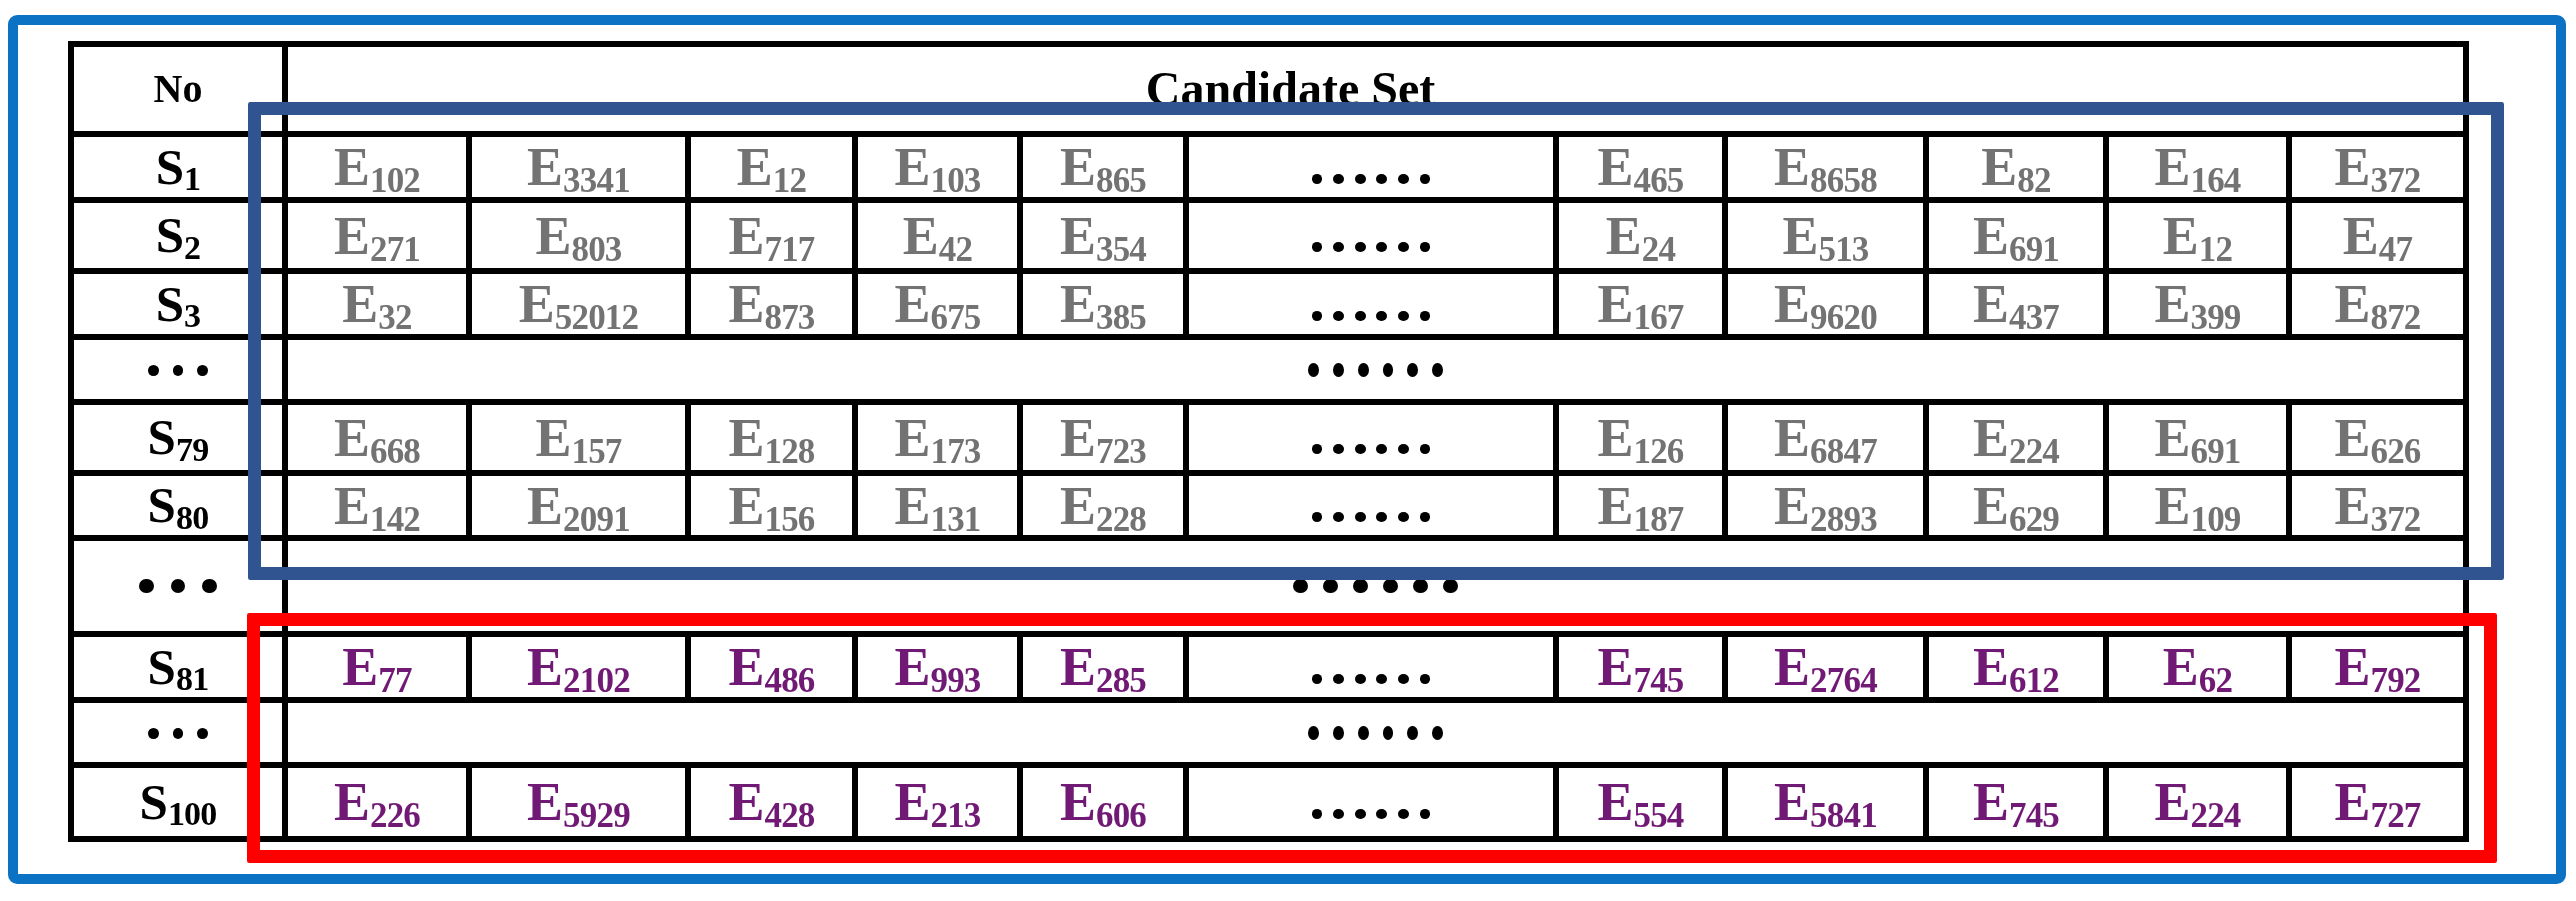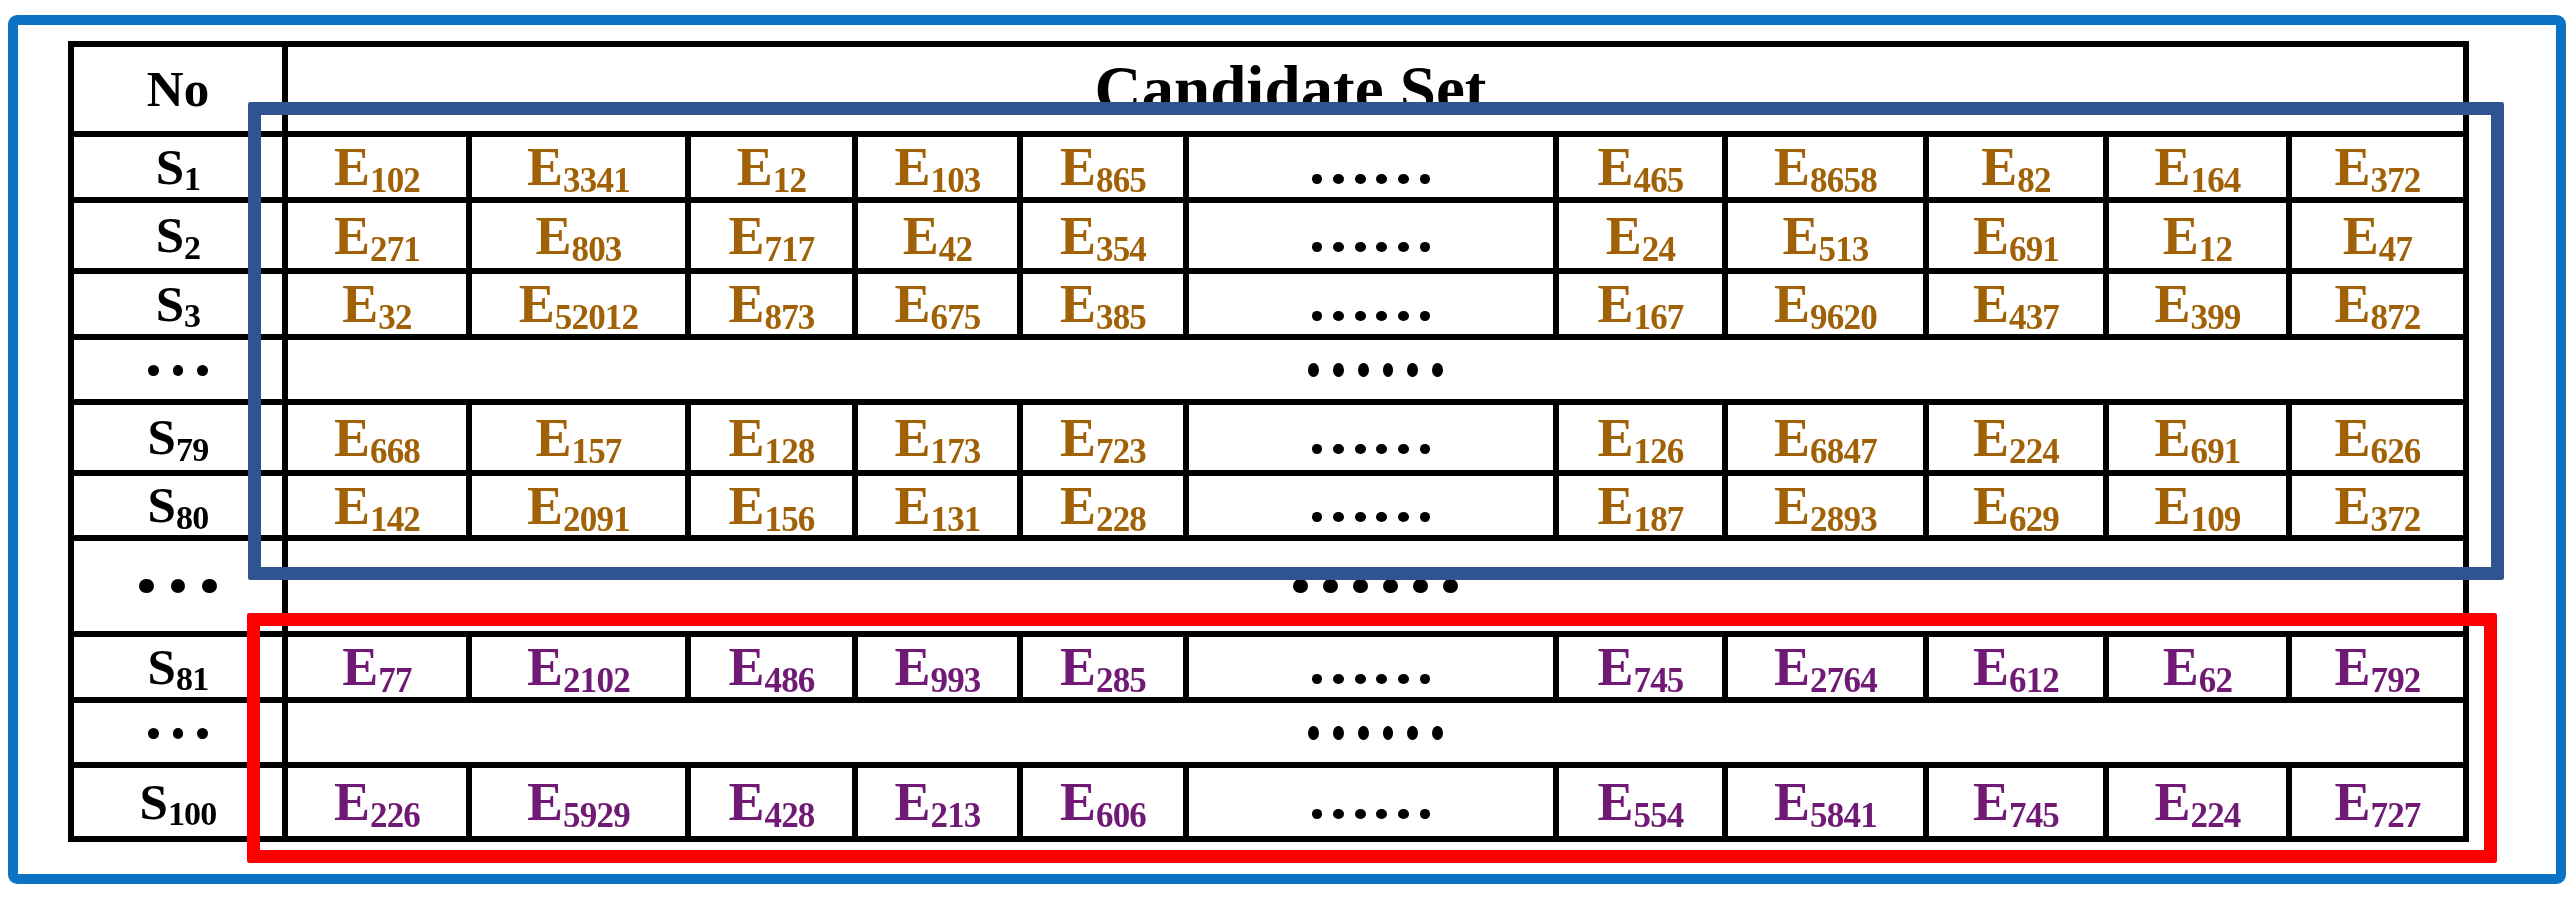--- a/index.html
+++ b/index.html
@@ -35,30 +35,30 @@
     border:6.2px solid #000; text-align:center; vertical-align:middle;
     padding:0; line-height:1; overflow:hidden; white-space:nowrap;
   }
   tr.rh  td { height:84px; }
   tr.r0 td, tr.r2 td, tr.r7 td { height:60px; }
   tr.r1 td, tr.r4 td { height:65px; }
   tr.r3 td, tr.r5 td, tr.r8 td { height:59px;text-align:center; }
   tr.r6 td { height:90px; }
   tr.r9 td { height:68px; }
 
-  .head-no { font-size:51px; }
-  .head-cs { font-size:65px; padding-right:170px !important; }
+  .head-no { font-size:40px; }
+  .head-cs { font-size:48px; padding-right:170px !important; }
 
   .no-cell { font-size:51px; }
   .no-cell .sub { font-size:34px; }
   .e-cell  { font-size:54px; }
   .e-cell .sub { font-size:35px; }
   .sub { position:relative; top:0.2em; letter-spacing:-0.8px; }
 
-  tr.ink-green .e-cell { color:#a16207; }
+  tr.ink-green .e-cell { color:#737373; }
   tr.ink-black .e-cell { color:#701a75; }
 
   
   .dot { display:inline-block; background:#000; border-radius:50%; vertical-align:middle; }
   .cell-dots { position:relative; top:10.8px; }
   .cell-dots .dot { width:10.8px; height:10px; margin:0 5.4px; }
   .mid-dots-small .dot { width:10.8px; height:14px; margin:0 7px; }
   .mid-dots-large .dot { width:14.7px; height:14.7px; margin:0 7.7px; }
   .left-dots-small .dot { width:10.8px; height:10.8px; margin:0 7px; }
   .left-dots-large .dot { width:14.7px; height:14.7px; margin:0 8.5px; }

